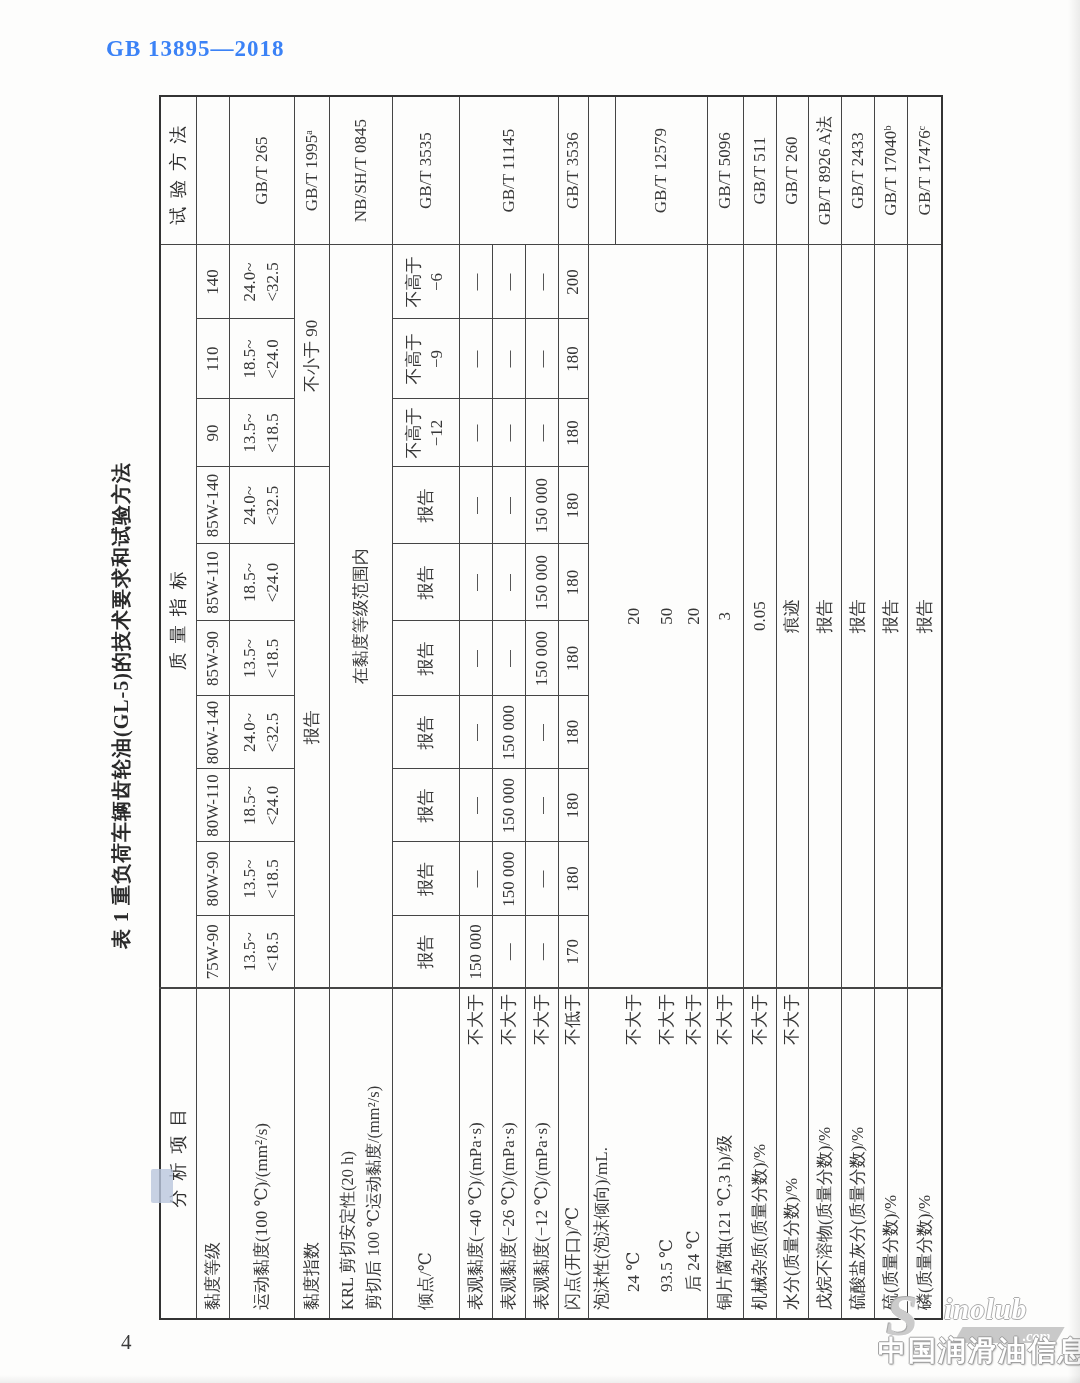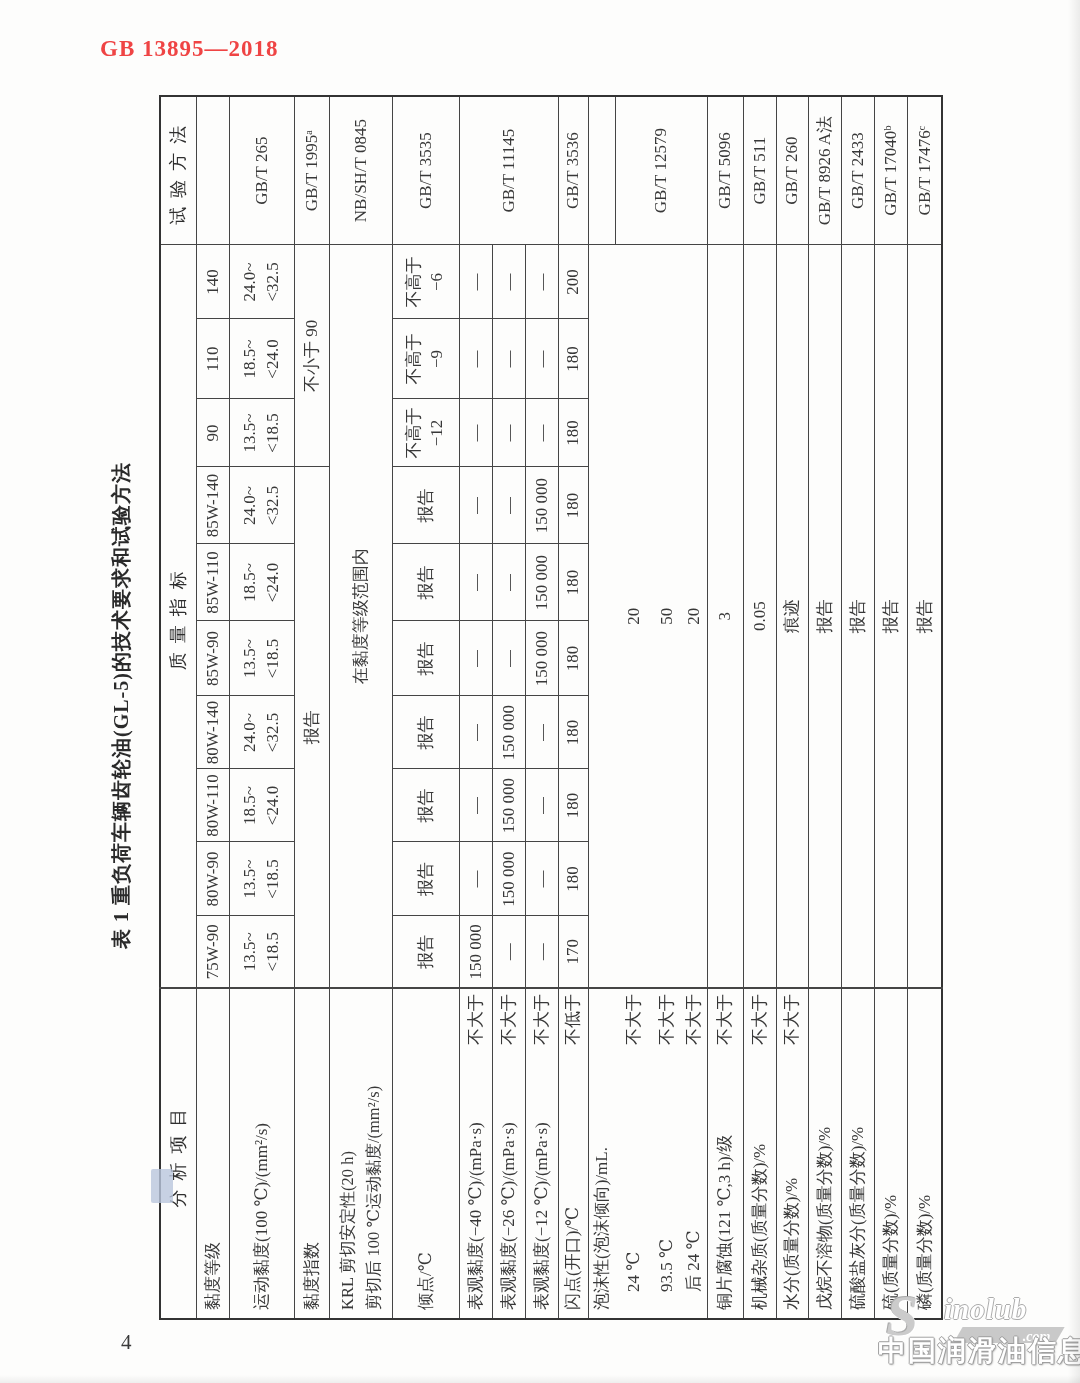--- a/index.html
+++ b/index.html
@@ -3,22 +3,22 @@
 <meta charset="utf-8">
 <style>
   html,body{margin:0;padding:0;background:#e8e8e6;}
   .page{position:relative;width:1080px;height:1383px;background:#fdfdfc;overflow:hidden;
         font-family:"Liberation Serif","DejaVu Serif",serif;color:#333;}
   .scan-edge-r{position:absolute;right:0;top:0;width:12px;height:100%;
         background:linear-gradient(to right,rgba(0,0,0,0),rgba(0,0,0,0.07));}
   .scan-edge-b{position:absolute;left:0;bottom:0;width:100%;height:8px;
         background:linear-gradient(to bottom,rgba(0,0,0,0),rgba(0,0,0,0.06));}
 
-  .std-number{position:absolute;left:100px;top:36px;font-size:23px;font-weight:bold;
-        letter-spacing:1px;color:#ef4444;}
+  .std-number{position:absolute;left:106px;top:36px;font-size:23px;font-weight:bold;
+        letter-spacing:1px;color:#3b82f6;}
   .page-number{position:absolute;left:121px;top:1330px;font-size:21px;color:#3a3a3a;}
 
   
   .caption-rot{position:absolute;left:97px;top:433px;width:48px;height:545px;}
   .caption-rot .inner{position:absolute;left:0;top:0;width:545px;height:48px;
         transform-origin:0 0;transform:translateY(545px) rotate(-90deg);
         font-size:20px;font-weight:bold;color:#2a2a2a;text-align:center;line-height:48px;
         letter-spacing:1px;white-space:nowrap;}
 
   

